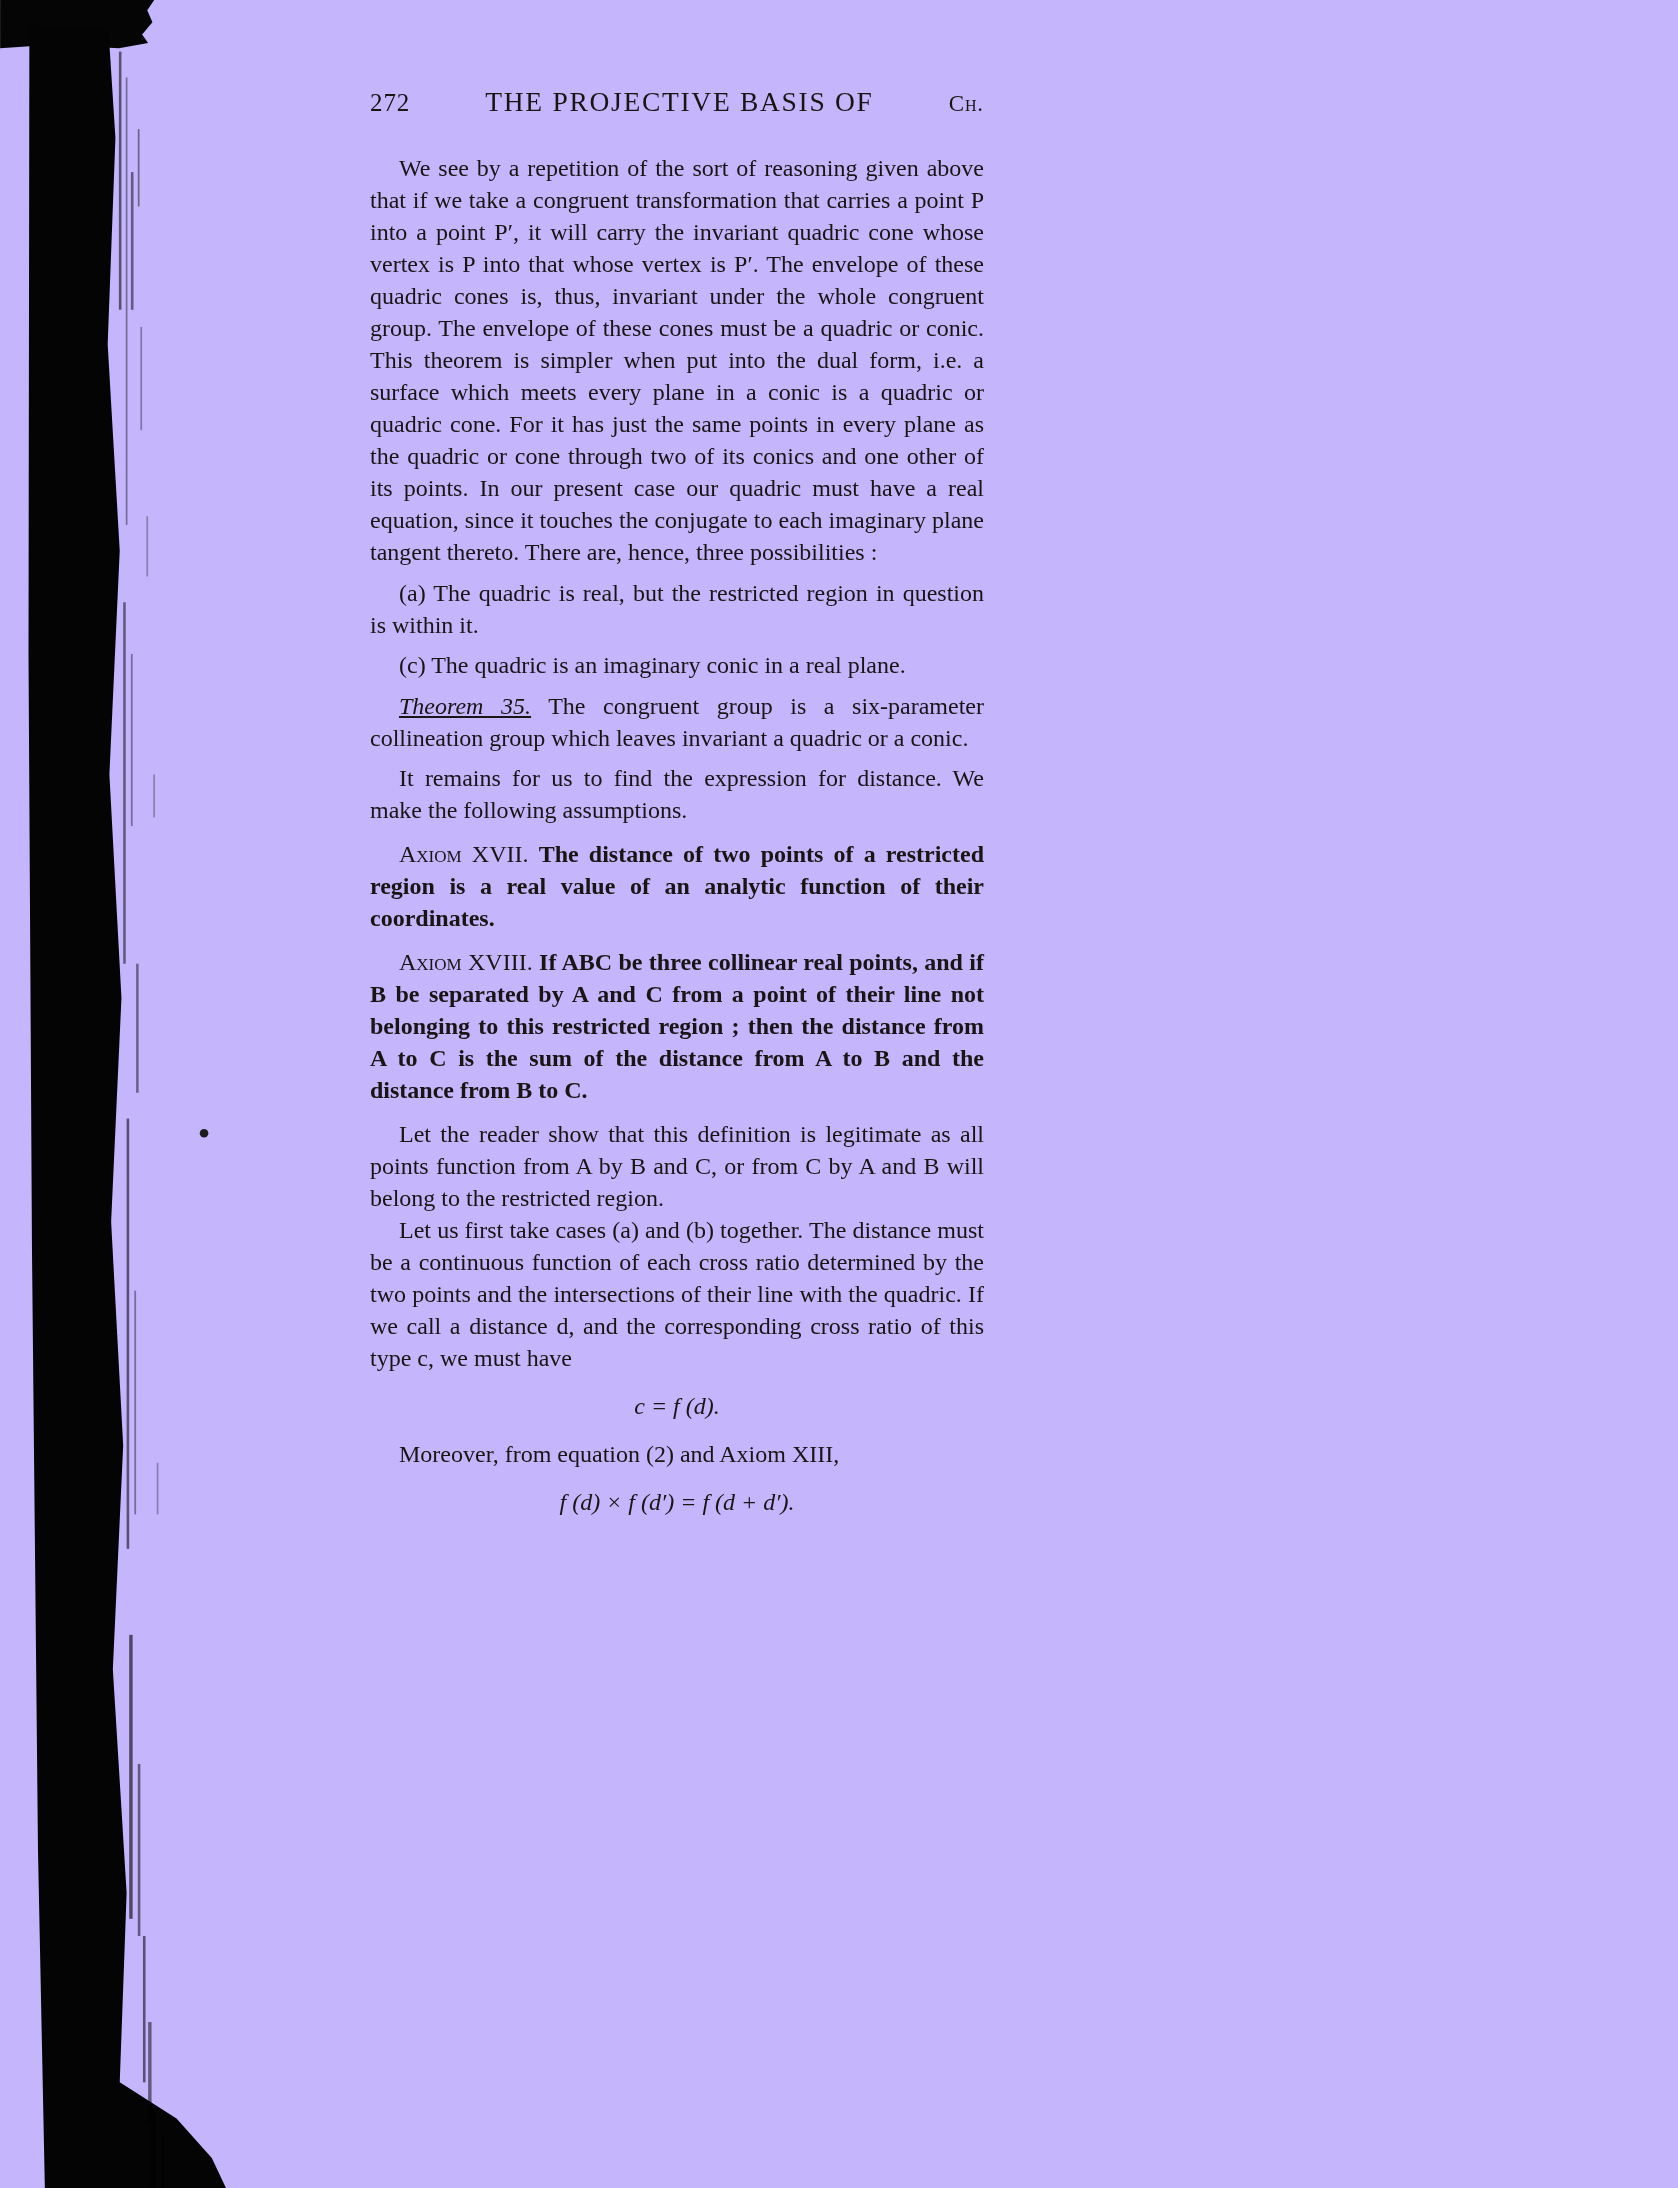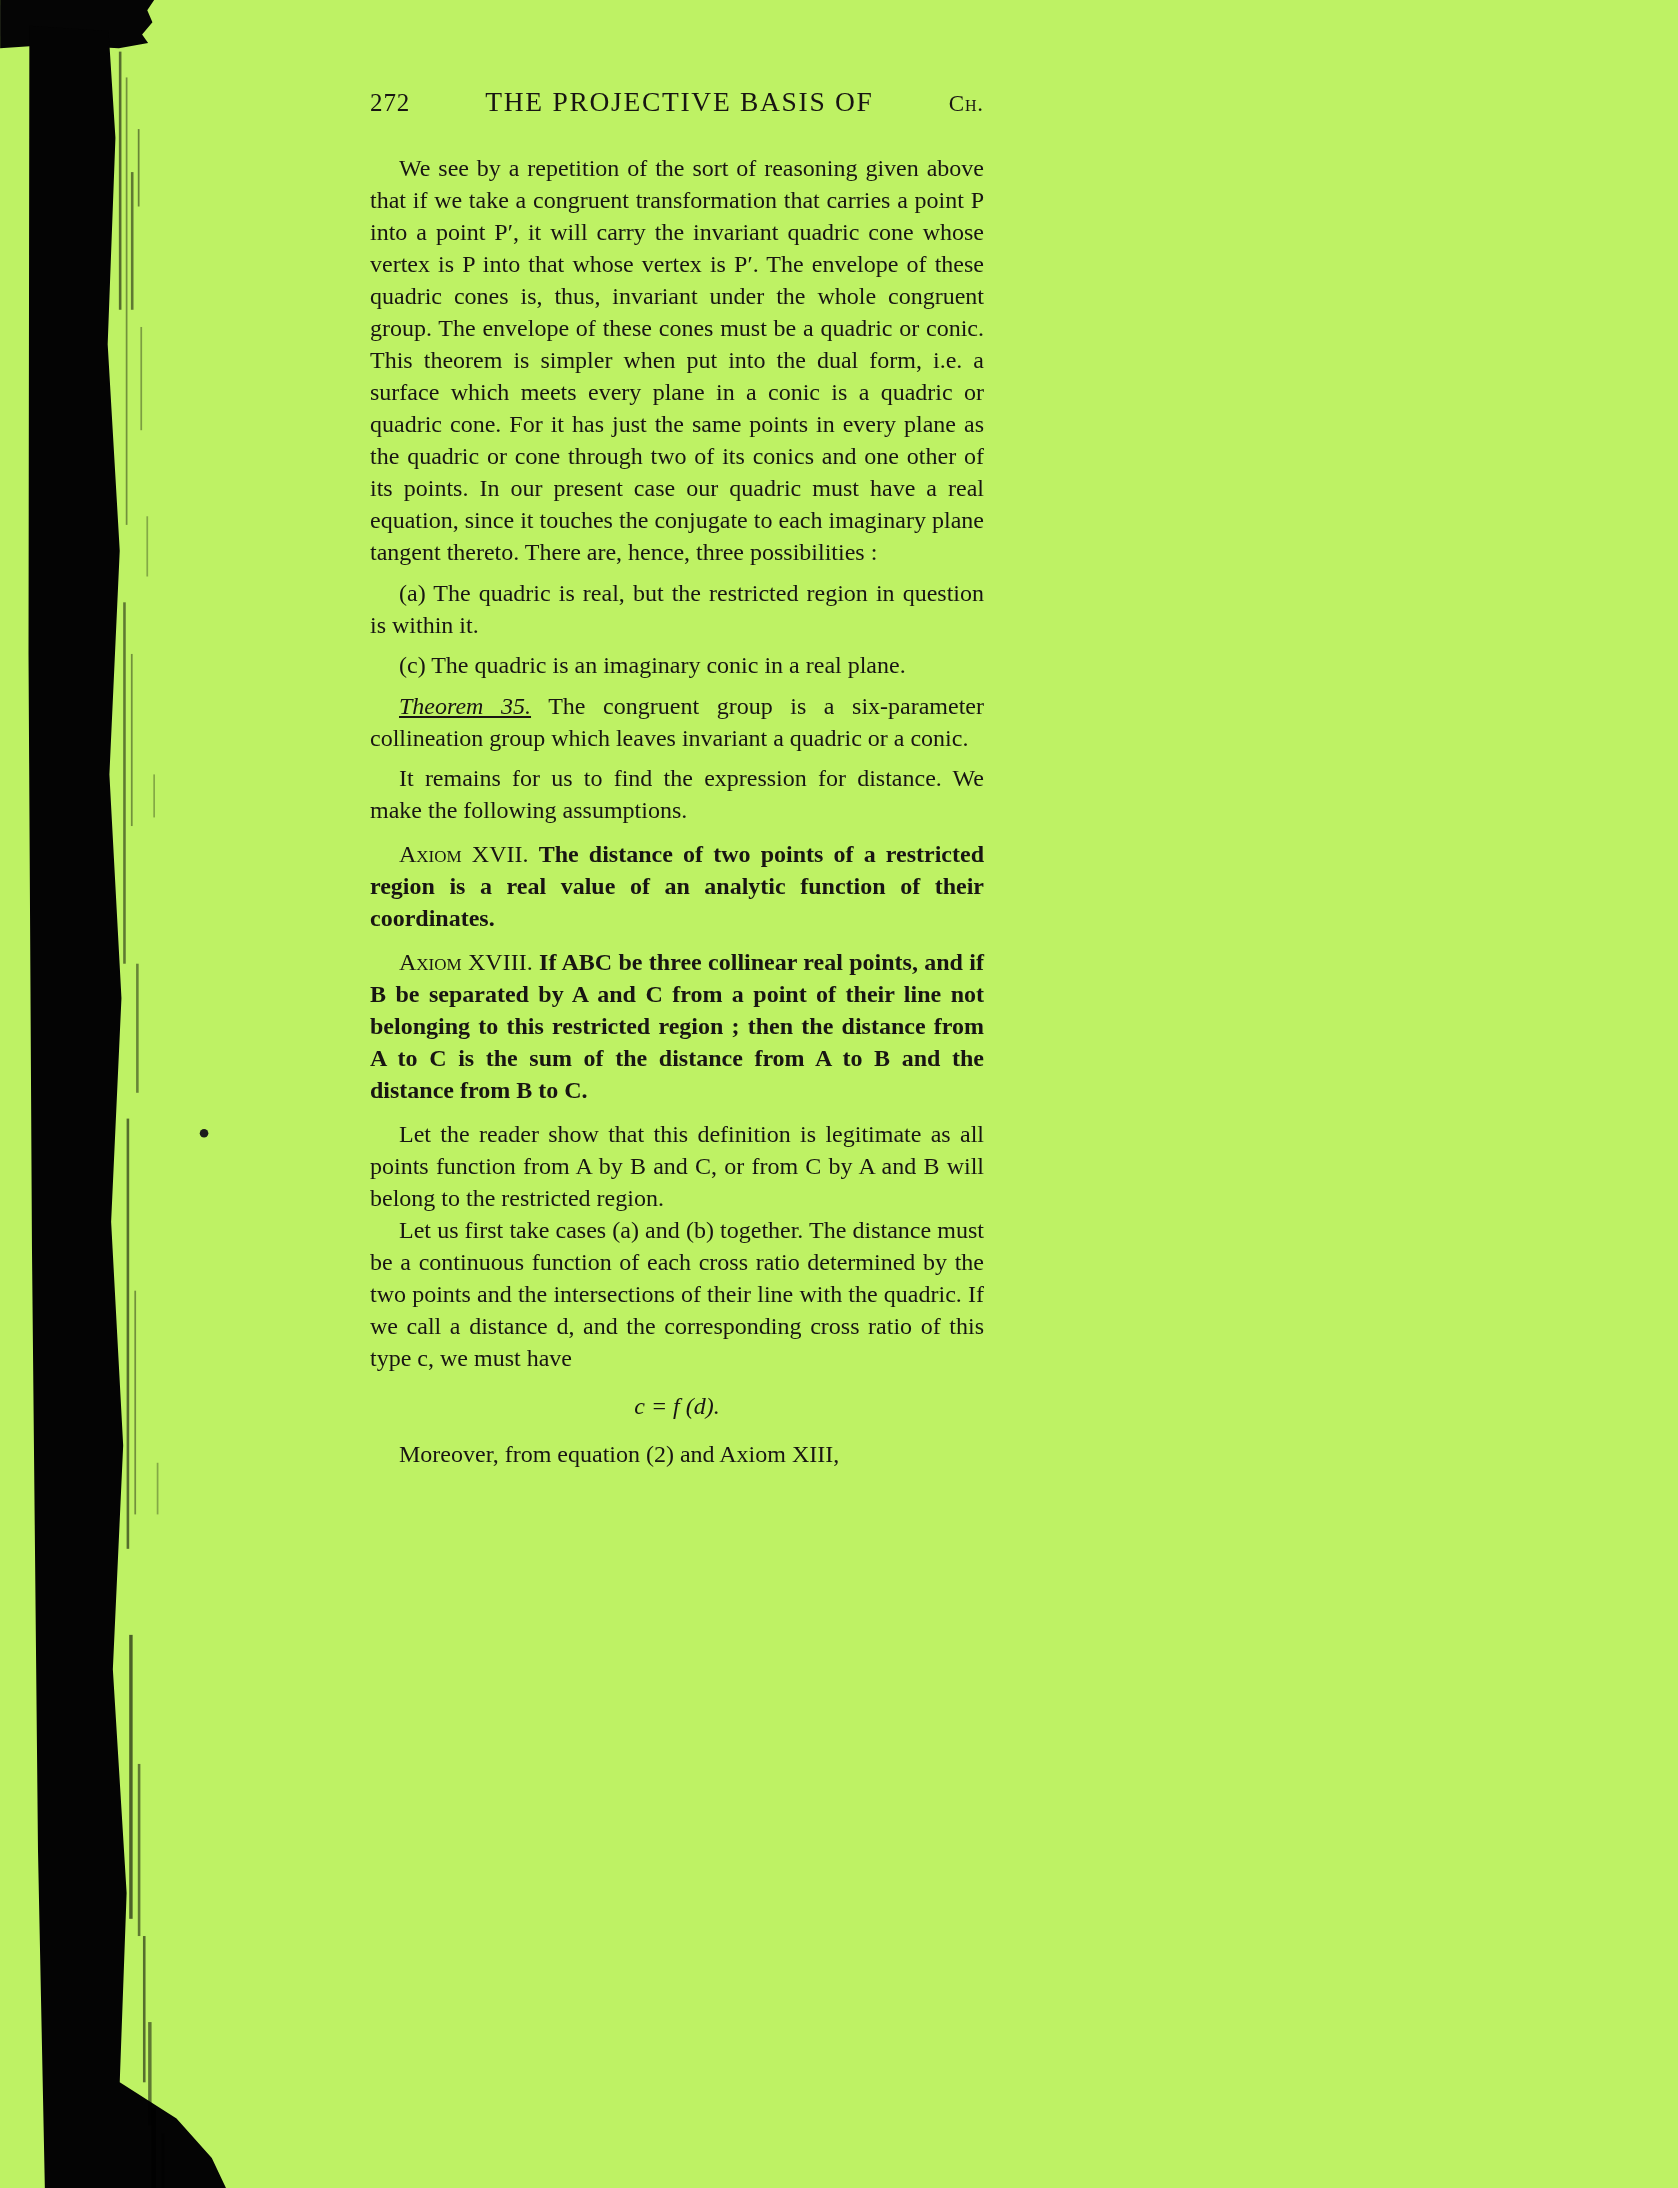--- a/index.html
+++ b/index.html
@@ -7,21 +7,21 @@
     width: 1679px;
     height: 2189px;
     position: relative;
     background: #ffffff;
     font-family: "Liberation Serif", "DejaVu Serif", serif;
     overflow: hidden;
   }
   .page {
     position: absolute;
     inset: 0;
-    background: #bef264;
+    background: #c4b5fd;
   }
   svg.scan {
     position: absolute;
     top: 0;
     left: 0;
     pointer-events: none;
   }
   .text-block {
     position: absolute;
     left: 370px;
@@ -128,16 +128,17 @@
     </p>
 
     <p class="body after-axiom">Let the reader show that this definition is legitimate as all points function from A by B and C, or from C by A and B will belong to the restricted region.</p>
 
     <p class="body">Let us first take cases (a) and (b) together. The distance must be a continuous function of each cross ratio determined by the two points and the intersections of their line with the quadric. If we call a distance d, and the corresponding cross ratio of this type c, we must have</p>
 
     <p class="formula">c = f (d).</p>
 
     <p class="body">Moreover, from equation (2) and Axiom XIII,</p>
 
+    <p class="formula">f (d) × f (d′) = f (d + d′).</p>
 
   </main>
 </div>
 
 
 </body></html>

